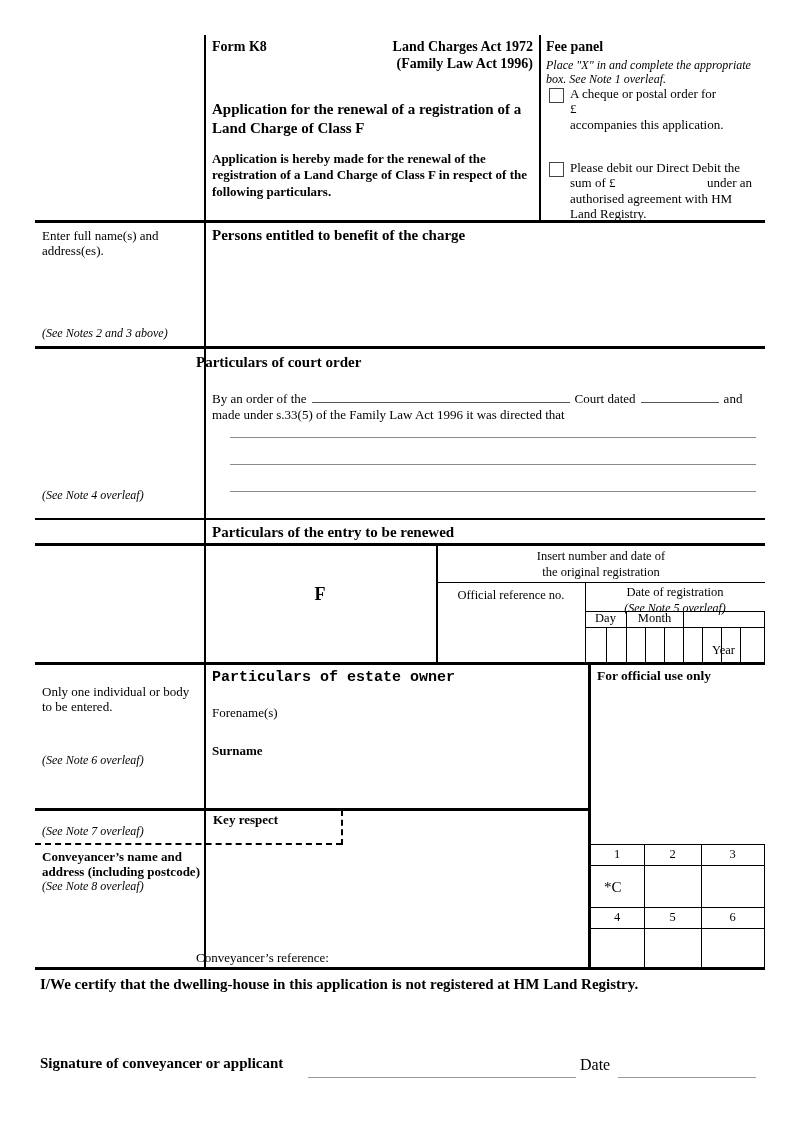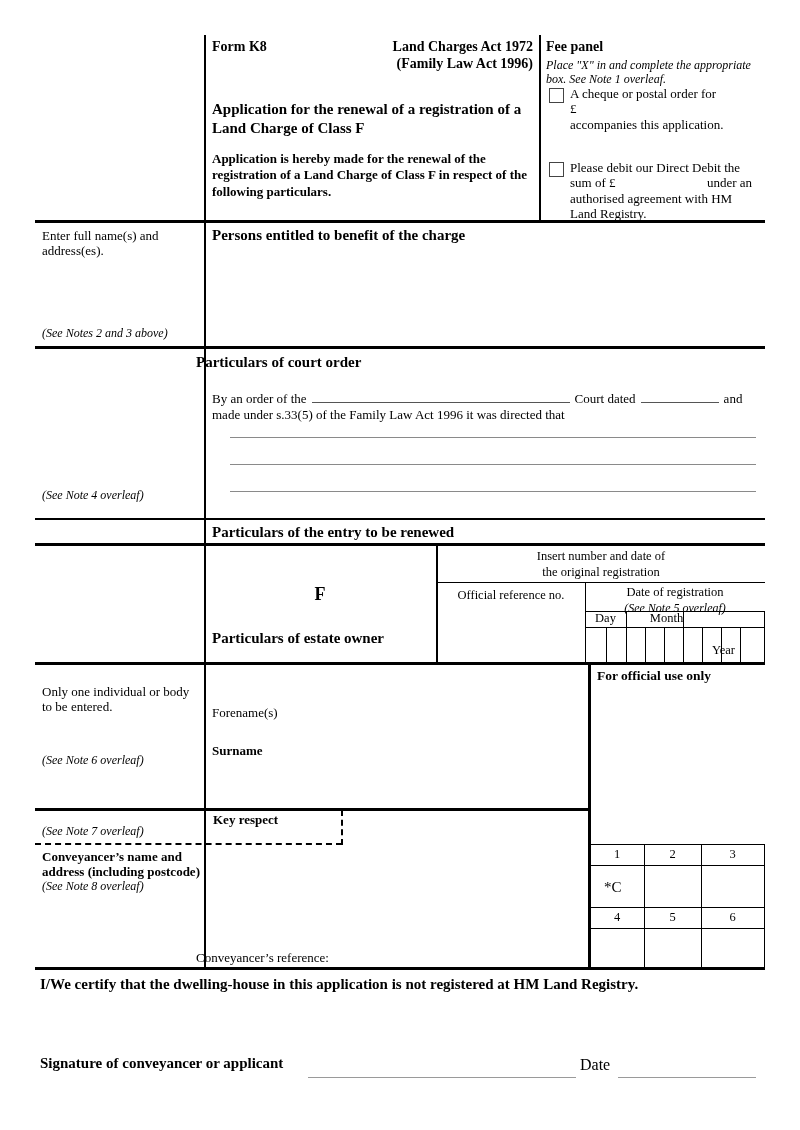--- a/index.html
+++ b/index.html
@@ -139,26 +139,26 @@
   </div>
 
   <div class="abs small ctr" style="left:437px;top:588px;width:148px;">Official reference no.</div>
 
   <div class="abs small ctr" style="left:585px;top:585px;width:180px;">
     <div>Date of registration</div>
     <div class="t12i">(See Note 5 overleaf)</div>
   </div>
 
   <div class="abs small ctr" style="left:585px;top:611px;width:41px;">Day</div>
-  <div class="abs small ctr" style="left:626px;top:611px;width:57px;margin-left:12px;">Month</div>
+  <div class="abs small ctr" style="left:626px;top:611px;width:57px;">Month</div>
   <div class="abs small ctr" style="left:683px;top:643px;width:81px;">Year</div>
 
   <div class="abs t13" style="left:42px;top:684px;width:152px;">Only one individual or body to be entered.</div>
   <div class="abs t12i" style="left:42px;top:753px;">(See Note 6 overleaf)</div>
-  <div class="abs h15" style="left:212px;top:630px;">Particulars of estate owner</div>
+  <div class="abs h15" style="left:212px;top:669px;font-family:Liberation Mono, monospace;">Particulars of estate owner</div>
   <div class="abs t13" style="left:212px;top:705px;">Forename(s)</div>
   <div class="dbox" style="left:295px;top:700px;width:290px;height:25px;"></div>
   <div class="abs t13 b" style="left:212px;top:743px;">Surname</div>
   <div class="dbox" style="left:280px;top:738px;width:305px;height:25px;"></div>
   <div class="abs b" style="left:597px;top:668px;font-size:13.5px;">For official use only</div>
 
   <div class="abs t12i" style="left:42px;top:824px;">(See Note 7 overleaf)</div>
   <div class="abs t13 b" style="left:213px;top:812px;">Key respect</div>
 
   <div class="abs t13" style="left:42px;top:849px;width:162px;line-height:1.16;">

